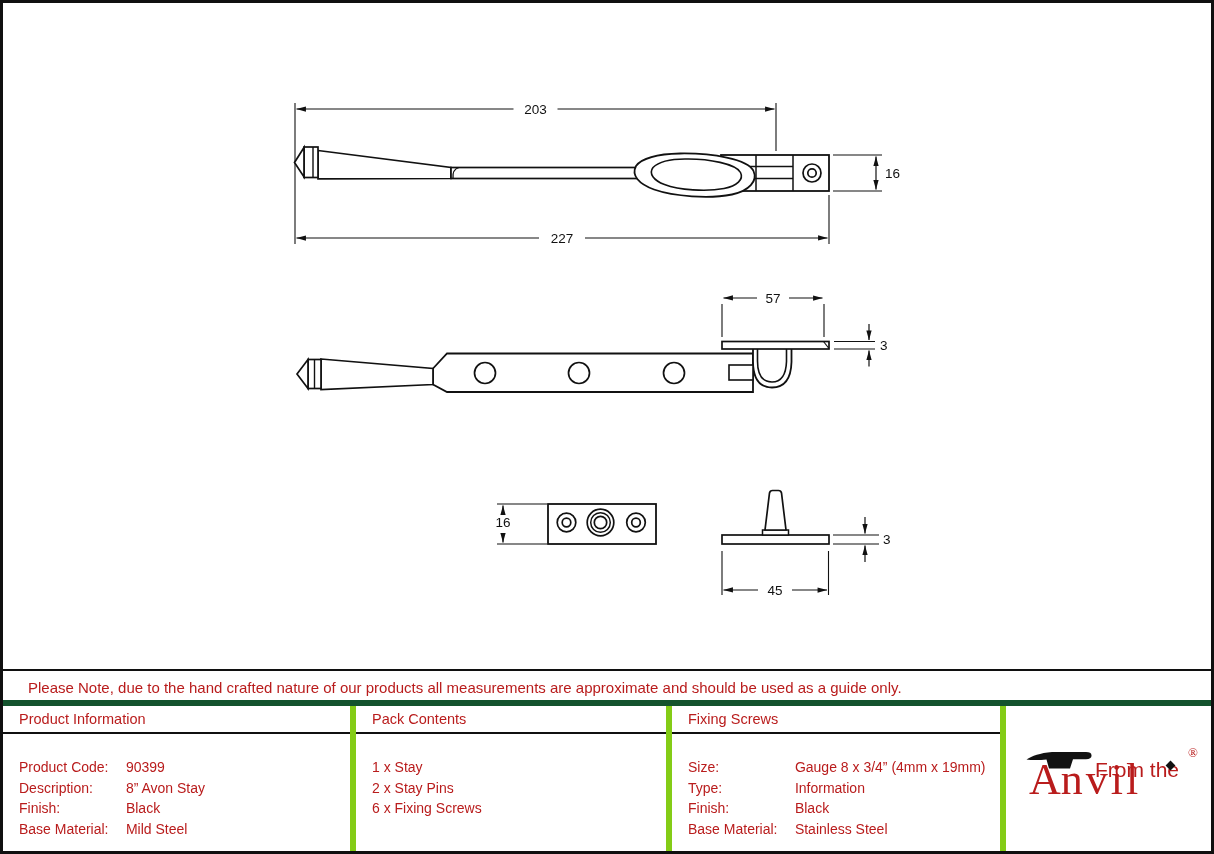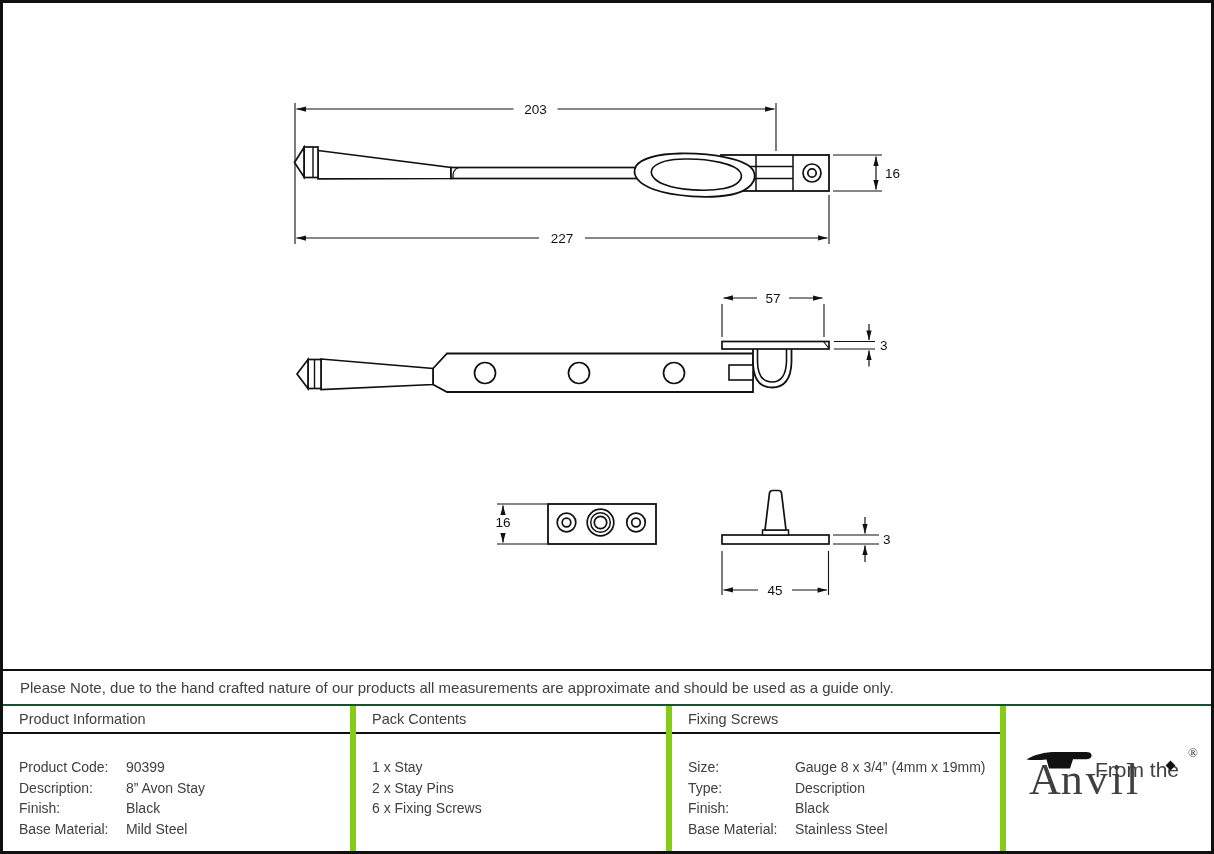--- a/index.html
+++ b/index.html
@@ -1,28 +1,28 @@
 <!DOCTYPE html>
 <html><head>
 <meta charset="utf-8">
 <style>
   html,body{margin:0;padding:0;background:#e8e8e8;}
   .page{
     position:relative;width:1214px;height:854px;background:#ffffff;
-    font-family:"Liberation Sans",sans-serif;color:#404040;
+    font-family:"Liberation Sans",sans-serif;color:#b91c1c;
     box-sizing:border-box;border:3px solid #101010;overflow:hidden;
     margin:0 auto;
   }
   .drawing-svg{position:absolute;left:0;top:0;}
   .dim-text{font-family:"Liberation Sans",sans-serif;font-size:13.5px;fill:#111;}
   
   .note-box{
     position:absolute;left:0;right:0;top:666px;height:37px;box-sizing:border-box;
-    border-top:2px solid #101010;border-bottom:2px solid #14532d;
-    line-height:33px;padding-left:17px;font-size:15px;
+    border-top:2px solid #101010;border-bottom:6px solid #14532d;
+    line-height:33px;padding-left:25px;font-size:15px;
   }
   
   .spec-table{position:absolute;left:0;right:0;top:703px;bottom:0;display:flex;}
   .col{box-sizing:border-box;height:100%;}
   .col + .col{border-left:6px solid #84cc16;}
   .col-1{width:347px;}
   .col-2{width:316px;}
   .col-3{width:334px;}
   .col-4{flex:1;position:relative;}
   .col-head{
@@ -217,21 +217,21 @@
 
     <div class="col col-3">
       <div class="col-head">Fixing Screws</div>
       <div class="col-body">
         <div class="kv">
           <span class="k">Size:</span>
           <span class="v">Gauge 8 x 3/4” (4mm x 19mm)</span>
         </div>
         <div class="kv">
           <span class="k">Type:</span>
-          <span class="v">Description</span>
+          <span class="v">Information</span>
         </div>
         <div class="kv">
           <span class="k">Finish:</span>
           <span class="v">Black</span>
         </div>
         <div class="kv">
           <span class="k">Base Material:</span>
           <span class="v">Stainless Steel</span>
         </div>
       </div>

